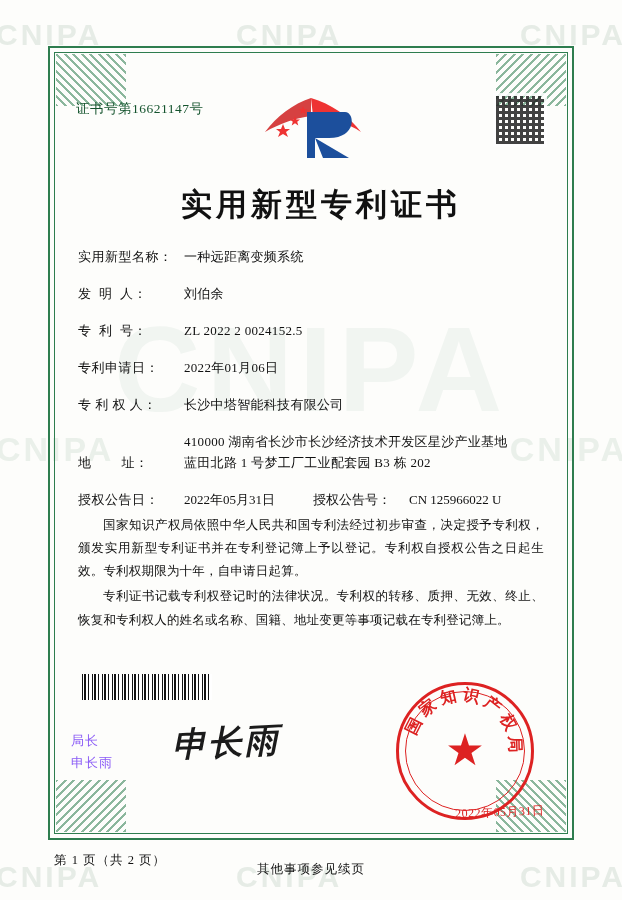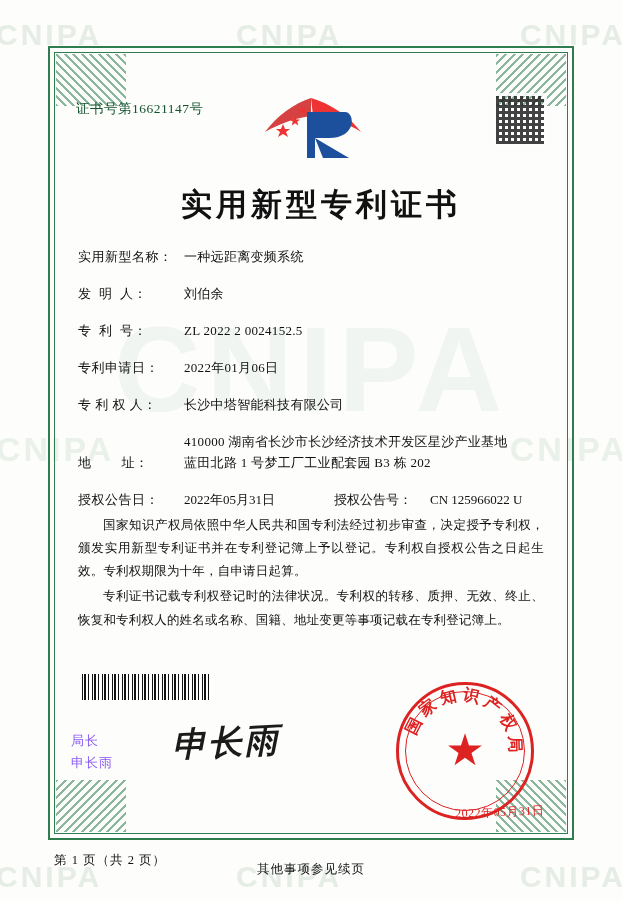--- a/index.html
+++ b/index.html
@@ -101,21 +101,21 @@
     position:absolute;left:24px;right:24px;top:196px;
     font-size:13px;color:#111;line-height:1.35;
   }
   .frow{display:flex;margin-bottom:19.5px;align-items:flex-end;}
   .flabel{
     width:106px;flex:none;white-space:pre;letter-spacing:.5px;
   }
   .fvalue{flex:1;letter-spacing:.3px;}
   .fvalue .l2{display:block;margin-top:3px;}
   .inline2{display:flex;}
-  .inline2 .seg2{margin-left:59px;display:flex;}
+  .inline2 .seg2{margin-left:38px;display:flex;}
   .inline2 .seg2 .flabel2{width:96px;flex:none;white-space:pre;}
 
   .para{
     position:absolute;left:24px;right:24px;top:462px;
     font-size:12.5px;line-height:1.85;color:#111;text-align:justify;
     letter-spacing:.2px;
   }
   .para p{margin:0 0 2px 0;text-indent:2em;}
 
   .barcode{

